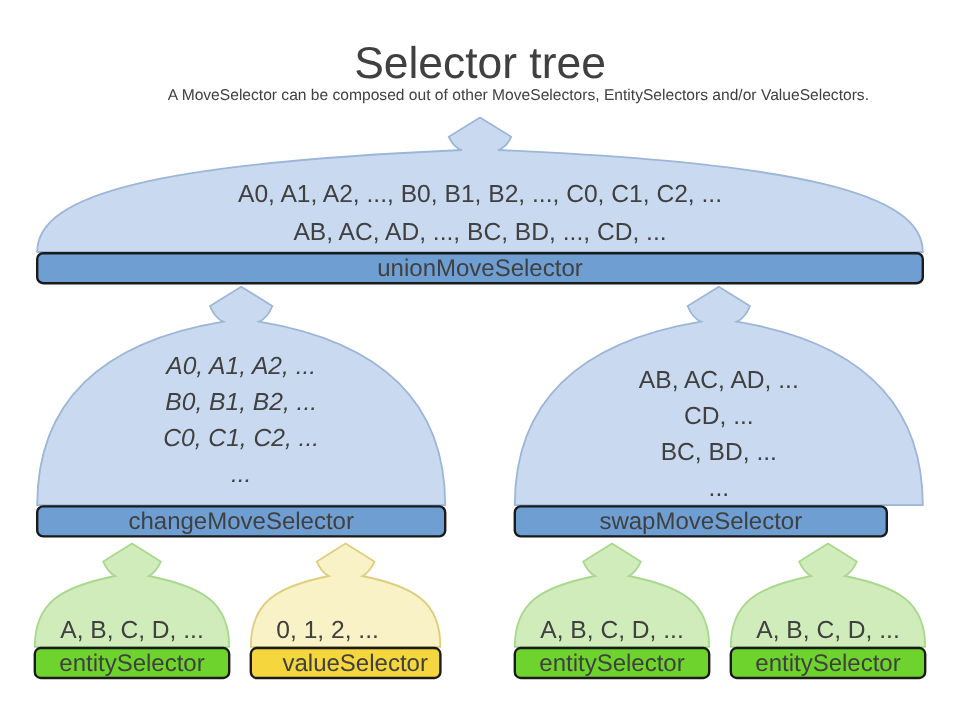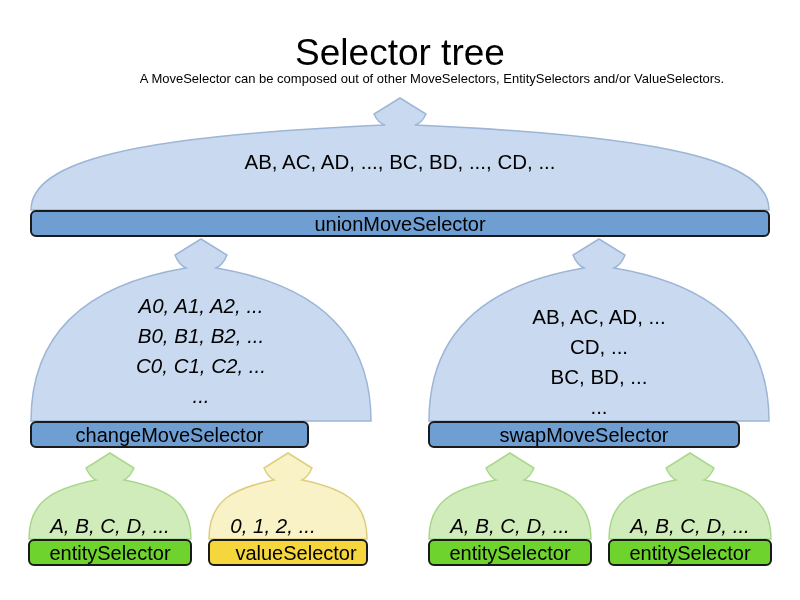--- a/index.html
+++ b/index.html
@@ -1,37 +1,37 @@
 <!DOCTYPE html>
 <html><head>
 <meta charset="utf-8">
 <style>
   html,body{margin:0;padding:0;background:#ffffff;}
   .stage{
     position:relative;width:800px;height:600px;background:#ffffff;overflow:hidden;
-    font-family:"Liberation Sans",sans-serif;color:#000000;
+    font-family:"Liberation Sans",sans-serif;color:#404040;
   }
   .title{
     position:absolute;left:0;top:34px;width:800px;text-align:center;
     font-size:37px;line-height:38px;font-weight:400;
   }
   .subtitle{
     position:absolute;left:0;top:71px;width:800px;text-align:center;
     font-size:13px;line-height:16px;font-weight:400;padding-left:32px;
   }
   .dome{position:absolute;}
   .dome path{stroke-width:1.5;}
   .dome.blue path{fill:#c9daf0;stroke:#9db5d6;}
   .dome.green path{fill:#d0ecba;stroke:#a9d78d;}
   .dome.yellow path{fill:#f8f2c6;stroke:#ddcd7d;}
   .lines{position:absolute;text-align:center;font-size:20.5px;}
   .lines div{white-space:nowrap;}
   .lines.top{line-height:32px;}
   .lines.mid{line-height:30px;}
-  .lines.leaf{line-height:26px;font-style:italic;}
+  .lines.leaf{line-height:26px;}
   .bar{
     position:absolute;height:27px;box-sizing:border-box;
     border:2px solid #1a1a1a;border-radius:6px;
     text-align:center;font-size:20px;line-height:24px;
   }
   .bar.blue{background:#6f9fd2;}
   .bar.green{background:#6fd32e;}
   .bar.yellow{background:#f5d73d;}
 </style>
 </head>
@@ -39,34 +39,35 @@
 
 <div class="stage">
 
   <div class="title">Selector tree</div>
   <div class="subtitle">A MoveSelector can be composed out of other MoveSelectors, EntitySelectors and/or ValueSelectors.</div>
 
   <svg class="dome blue" style="left:30px;top:97px;" width="740" height="114" viewBox="0 0 740 114">
     <path d="M 370 1 L 396 17 Q 392 26 385 28 C 636 39 739 64 739 113 L 1 113 C 1 64 104 39 355 28 Q 348 26 344 17 Z"></path>
   </svg>
   <div class="lines top" style="left:30px;top:146px;width:740px;">
+    <div>A0, A1, A2, ..., B0, B1, B2, ..., C0, C1, C2, ...</div>
     <div>AB, AC, AD, ..., BC, BD, ..., CD, ...</div>
   </div>
   <div class="bar blue" style="left:30px;top:210px;width:740px;">unionMoveSelector</div>
 
   <svg class="dome blue" style="left:30px;top:238px;" width="342" height="184" viewBox="0 0 342 184">
     <path d="M 171 1 L 197 17 Q 193 27 186 30 C 294 48 341 102 341 183 L 1 183 C 1 102 48 48 156 30 Q 149 27 145 17 Z"></path>
   </svg>
   <div class="lines mid" style="left:30px;top:291px;width:342px;font-style:italic;">
     <div>A0, A1, A2, ...</div>
     <div>B0, B1, B2, ...</div>
     <div>C0, C1, C2, ...</div>
     <div>...</div>
   </div>
-  <div class="bar blue" style="left:30px;top:421px;width:279px;">changeMoveSelector</div>
+  <div class="bar blue" style="left:30px;top:421px;width:342px;">changeMoveSelector</div>
 
   <svg class="dome blue" style="left:428px;top:238px;" width="342" height="184" viewBox="0 0 342 184">
     <path d="M 171 1 L 197 17 Q 193 27 186 30 C 294 48 341 102 341 183 L 1 183 C 1 102 48 48 156 30 Q 149 27 145 17 Z"></path>
   </svg>
   <div class="lines mid" style="left:428px;top:302px;width:342px;">
     <div>AB, AC, AD, ...</div>
     <div>CD, ...</div>
     <div>BC, BD, ...</div>
     <div>...</div>
   </div>

